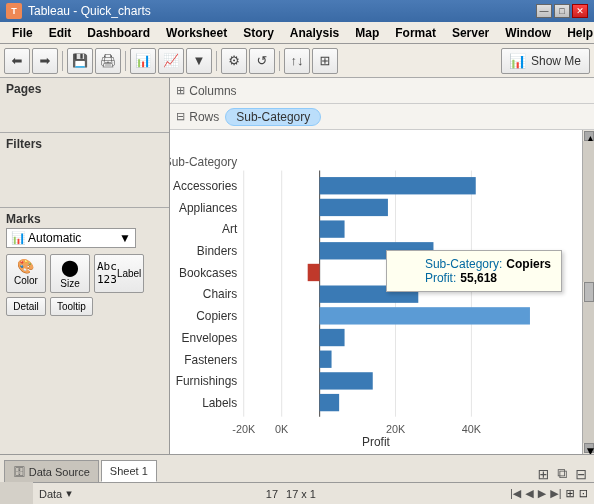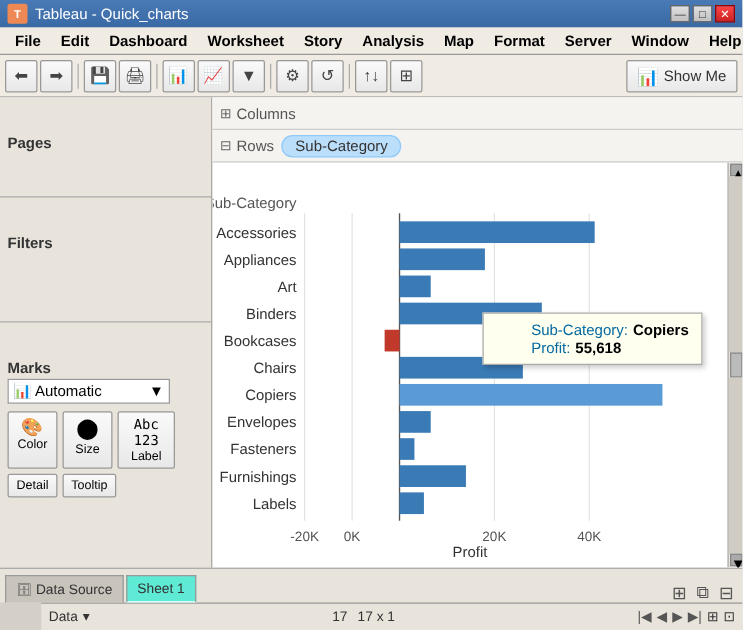--- a/index.html
+++ b/index.html
@@ -86,21 +86,20 @@
     }
     .panel-section {
       border-bottom: 1px solid #aaa;
       padding: 4px 6px;
     }
     .panel-label {
       font-size: 12px;
       font-weight: bold;
       color: #333;
       margin-bottom: 2px;
-      margin-top: 25px;
     }
     .panel-content {
       min-height: 30px;
     }
     .marks-section { flex: 1; padding: 4px 6px; }
     .marks-dropdown {
       display: flex; align-items: center; gap: 2px;
       background: white;
       border: 1px solid #999;
       padding: 2px 4px;
@@ -115,21 +114,21 @@
     .marks-btn {
       display: flex; flex-direction: column; align-items: center;
       border: 1px solid #999;
       background: linear-gradient(to bottom, #fafafa, #e8e8e8);
       padding: 3px 6px; cursor: pointer; font-size: 10px;
       min-width: 40px;
       border-radius: 2px;
     }
     .marks-btn-icon { font-size: 14px; margin-bottom: 1px; }
     .marks-btn2 {
-      display: flex; flex-direction: column; align-items: center;
+      display: flex; flex-direction: row; align-items: center;
       border: 1px solid #999;
       background: linear-gradient(to bottom, #fafafa, #e8e8e8);
       padding: 3px 2px; cursor: pointer; font-size: 10px;
       min-width: 46px;
       border-radius: 2px;
     }
     .marks-row2 { display: flex; gap: 4px; }
 
     
     .chart-area {
@@ -201,21 +200,21 @@
       border: 1px solid #999;
       border-bottom: none;
       background: #c8c4bc;
       font-size: 11px;
       cursor: pointer;
       height: 22px;
       margin-right: 2px;
       color: #333;
     }
     .tab-item.active {
-      background: #5eead4;
+      background: #ffffff;
       border-bottom: 1px solid white;
       font-weight: normal;
     }
     .tab-icon { margin-right: 3px; font-size: 10px; color: #555; }
     .tab-controls { display: flex; gap: 2px; margin-left: auto; align-items: center; }
     .tab-ctrl-btn { font-size: 14px; cursor: pointer; color: #555; padding: 0 3px; }
 
     
     .status-bar {
       height: 22px;

